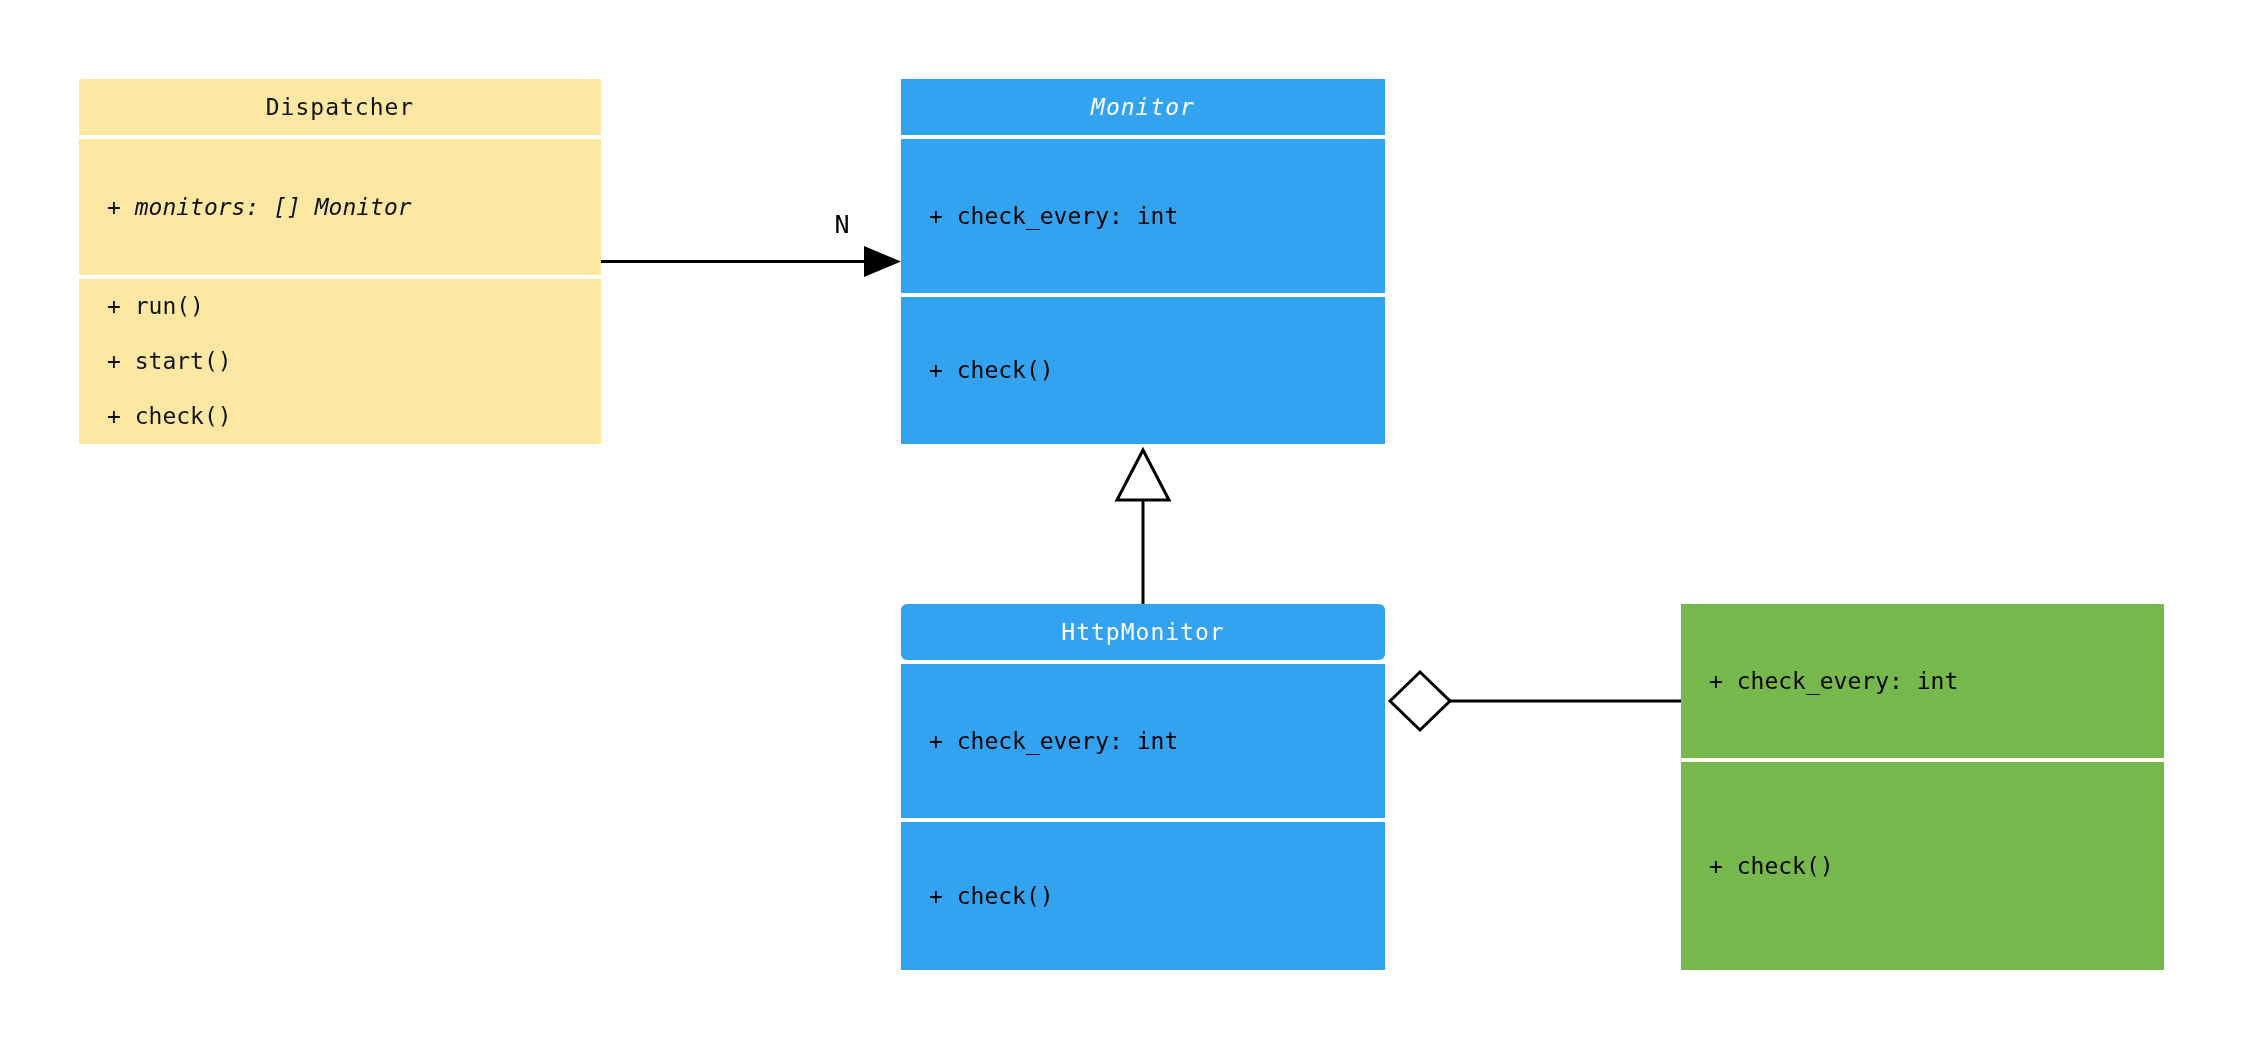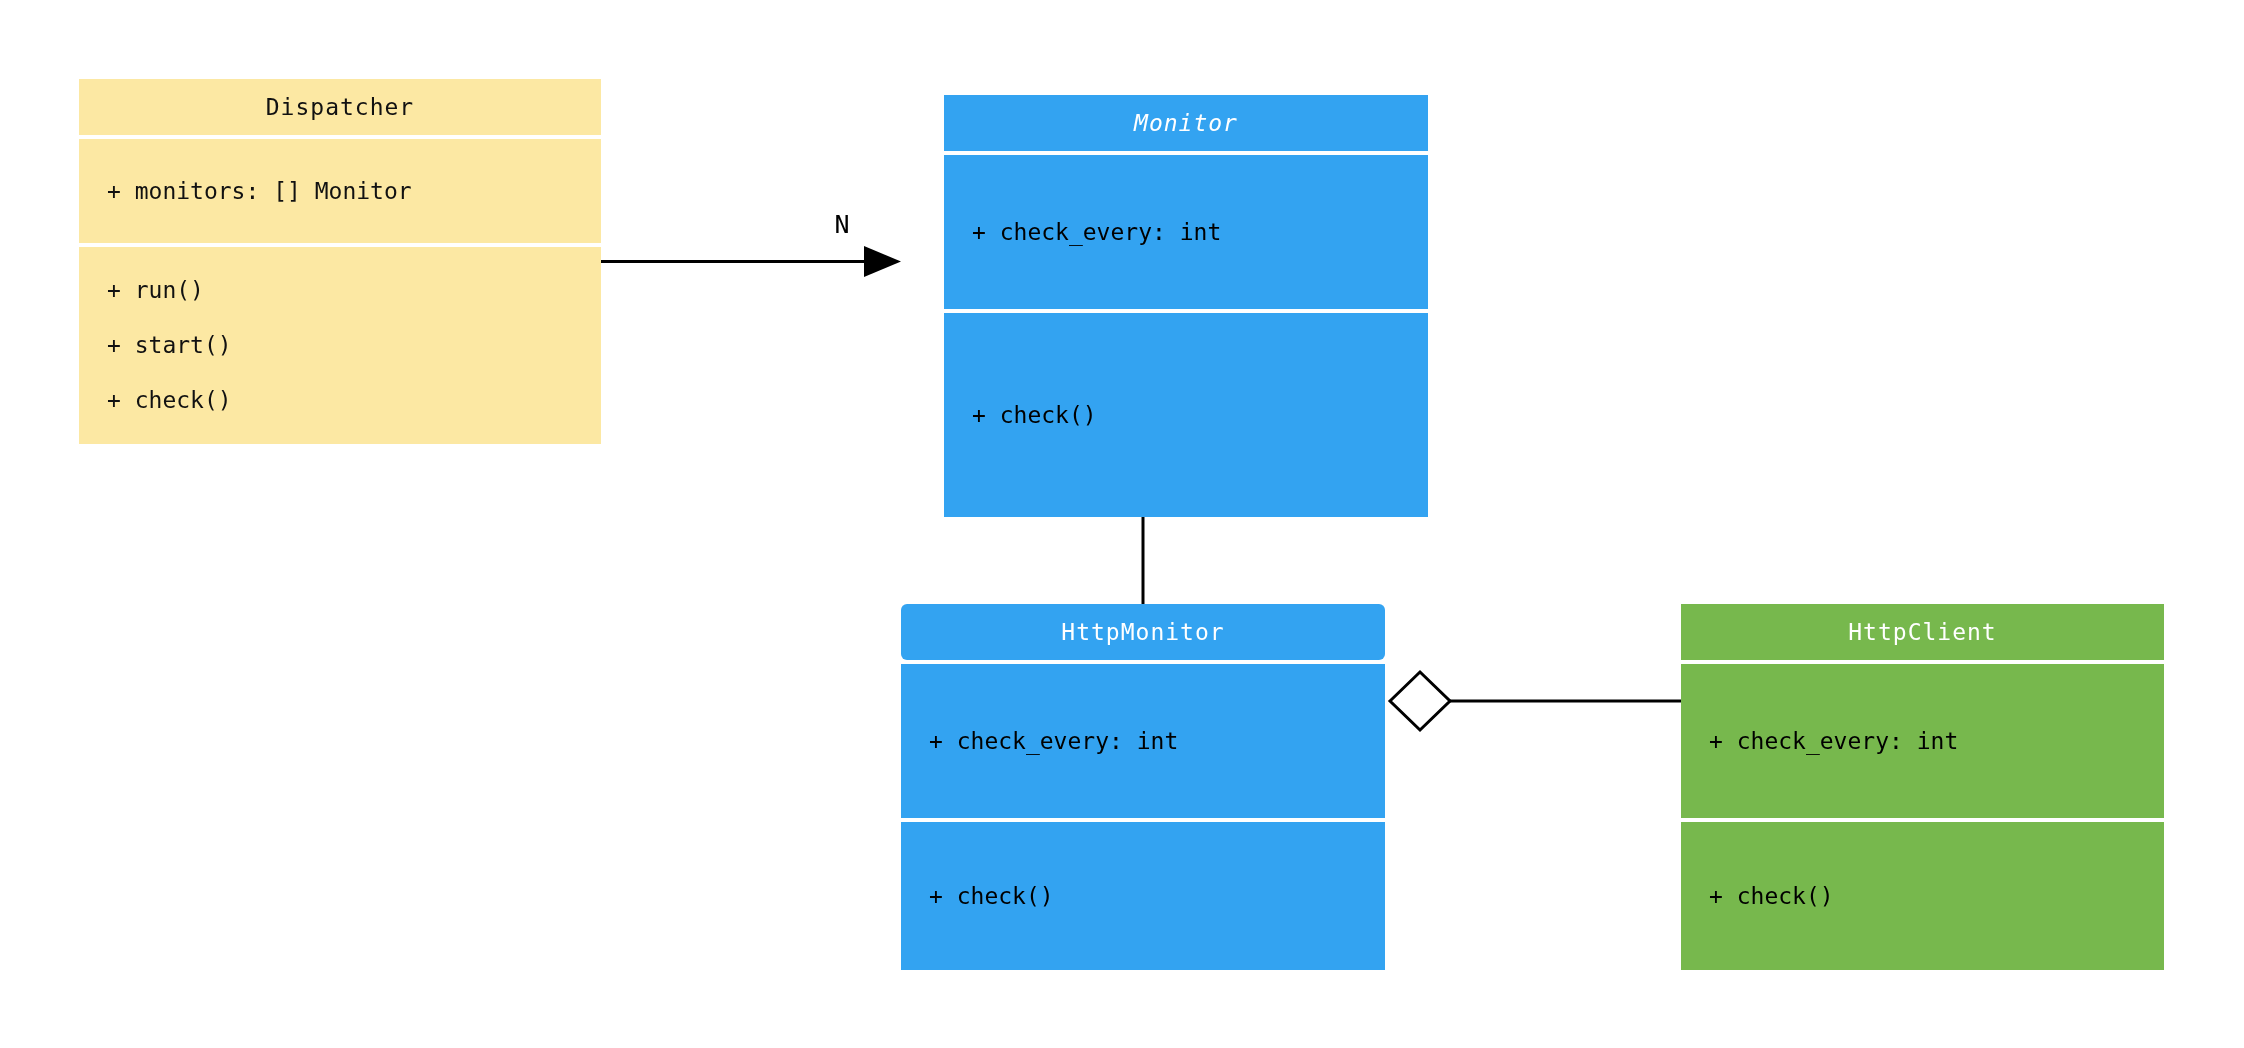--- a/index.html
+++ b/index.html
@@ -42,23 +42,23 @@
     font-size: 23px;
     color: #000000;
     line-height: 35px;
   }
   .attrs { height: 154px; }
   .methods { flex: 1; gap: 20px; }
 
   
   .dispatcher-box { left: 79px; top: 79px; width: 522px; height: 365px; }
   .dispatcher-box .title, .dispatcher-box .section { color: #111111; }
-  .dispatcher-box .attrs { height: 104px; }
+  .dispatcher-box .attrs { height: 136px; font-style: italic; }
 
-  .monitor-box     { left: 944px;  top: 79px;  width: 484px; height: 422px; margin-top: 16px; }
+  .monitor-box     { left: 901px;  top: 79px;  width: 484px; height: 365px; }
   .httpmonitor-box { left: 901px;  top: 604px; width: 484px; height: 366px; }
   .httpclient-box  { left: 1681px; top: 604px; width: 483px; height: 366px; }
 
   .mult-label {
     position: absolute;
     left: 816px; top: 210px;
     width: 52px;
     text-align: center;
     font-size: 25px;
     color: #000000;
@@ -115,21 +115,20 @@
     <div class="row title" style="background-color: rgb(51, 163, 241); border-radius: 6px;">HttpMonitor</div>
     <div class="row section attrs" style="background-color: rgb(51, 163, 241);">
       <div>+ check_every: int</div>
     </div>
     <div class="row section methods" style="background-color: rgb(51, 163, 241);">
       <div>+ check()</div>
     </div>
   </div>
 
   <div class="uml-class httpclient-box">
-    <div class="row title" style="background-color: rgb(119, 184, 77);">HttpClient</div>
     <div class="row section attrs" style="background-color: rgb(119, 184, 77);">
       <div>+ check_every: int</div>
     </div>
     <div class="row section methods" style="background-color: rgb(119, 184, 77);">
       <div>+ check()</div>
     </div>
   </div>
 
 </div>
 

